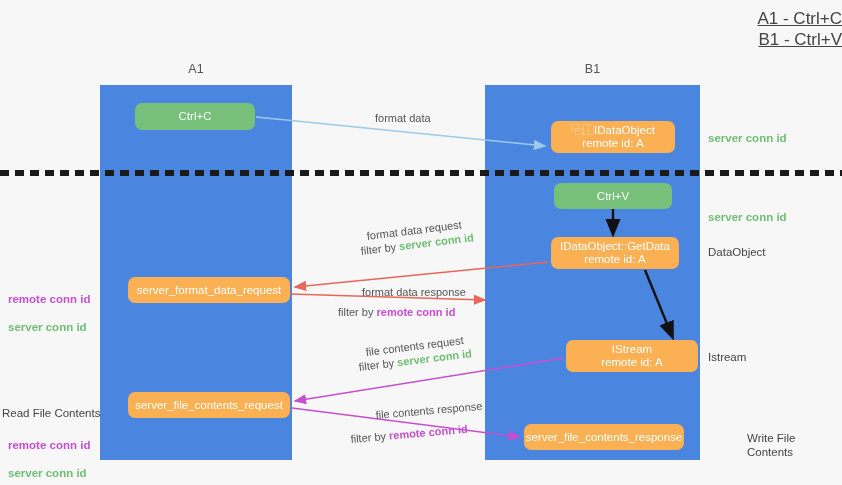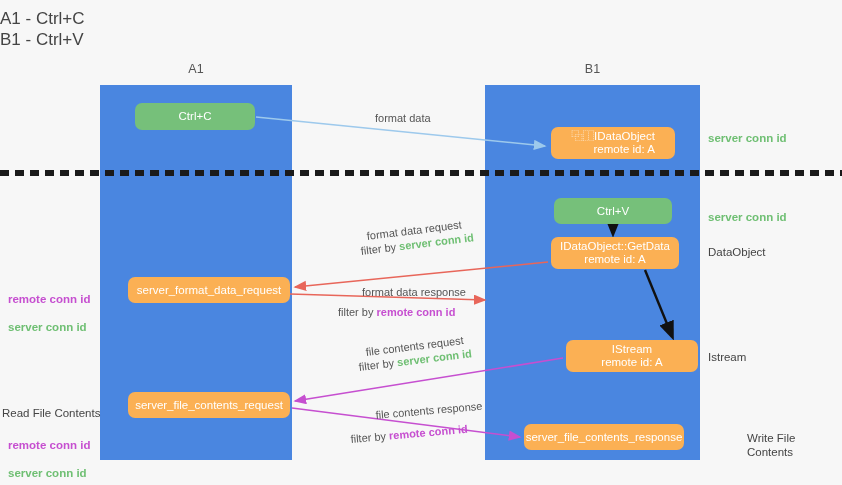--- a/index.html
+++ b/index.html
@@ -11,43 +11,44 @@
     position:relative;
     color:#444;
   }
   #stage{position:absolute;inset:0;}
   .lane{position:absolute;background:#4a86e0;}
   #lane-a{left:100px;top:85px;width:192px;height:375px;}
   #lane-b{left:485px;top:85px;width:215px;height:375px;}
 
   .title{
     position:absolute;left:0;right:0;top:8px;
-    text-align:left;font-size:17px;line-height:21px;color:#444;
+    text-align:right;font-size:17px;line-height:21px;color:#444;
     white-space:pre-line;
+    text-decoration:underline;
   }
 
   .lane-head{
     position:absolute;text-align:center;font-size:12.5px;line-height:22px;
     color:#555;white-space:pre-line;
   }
   #head-a{left:100px;top:58px;width:192px;}
   #head-b{left:485px;top:58px;width:215px;}
 
   .box{
     position:absolute;box-sizing:border-box;
     display:flex;flex-direction:column;align-items:center;justify-content:center;
     color:#fff;font-size:11.5px;line-height:13px;text-align:center;
     white-space:pre-line;border-radius:7px;
   }
   .green{background:#76c07a;}
   .orange{background:#fbb054;}
 
   #box-ctrlc{left:135px;top:103px;width:120px;height:27px;}
-  #box-idataobject{left:551px;top:127px;width:124px;height:32px;text-align:right;}
-  #box-ctrlv{left:554px;top:198px;width:118px;height:26px;}
+  #box-idataobject{left:551px;top:121px;width:124px;height:32px;}
+  #box-ctrlv{left:554px;top:183px;width:118px;height:26px;}
   #box-getdata{left:551px;top:237px;width:128px;height:32px;}
   #box-fmt-req{left:128px;top:277px;width:162px;height:26px;}
   #box-fmt-resp{left:489px;top:288px;width:158px;height:26px;}
   #box-istream{left:566px;top:340px;width:132px;height:32px;}
   #box-file-req{left:128px;top:392px;width:162px;height:26px;}
   #box-file-resp{left:524px;top:424px;width:160px;height:26px;}
 
   .divider{
     position:absolute;left:0;top:170px;width:842px;height:6px;
     background-image:repeating-linear-gradient(to right,#1a1a1a 0px,#1a1a1a 9px,transparent 9px,transparent 15px);

